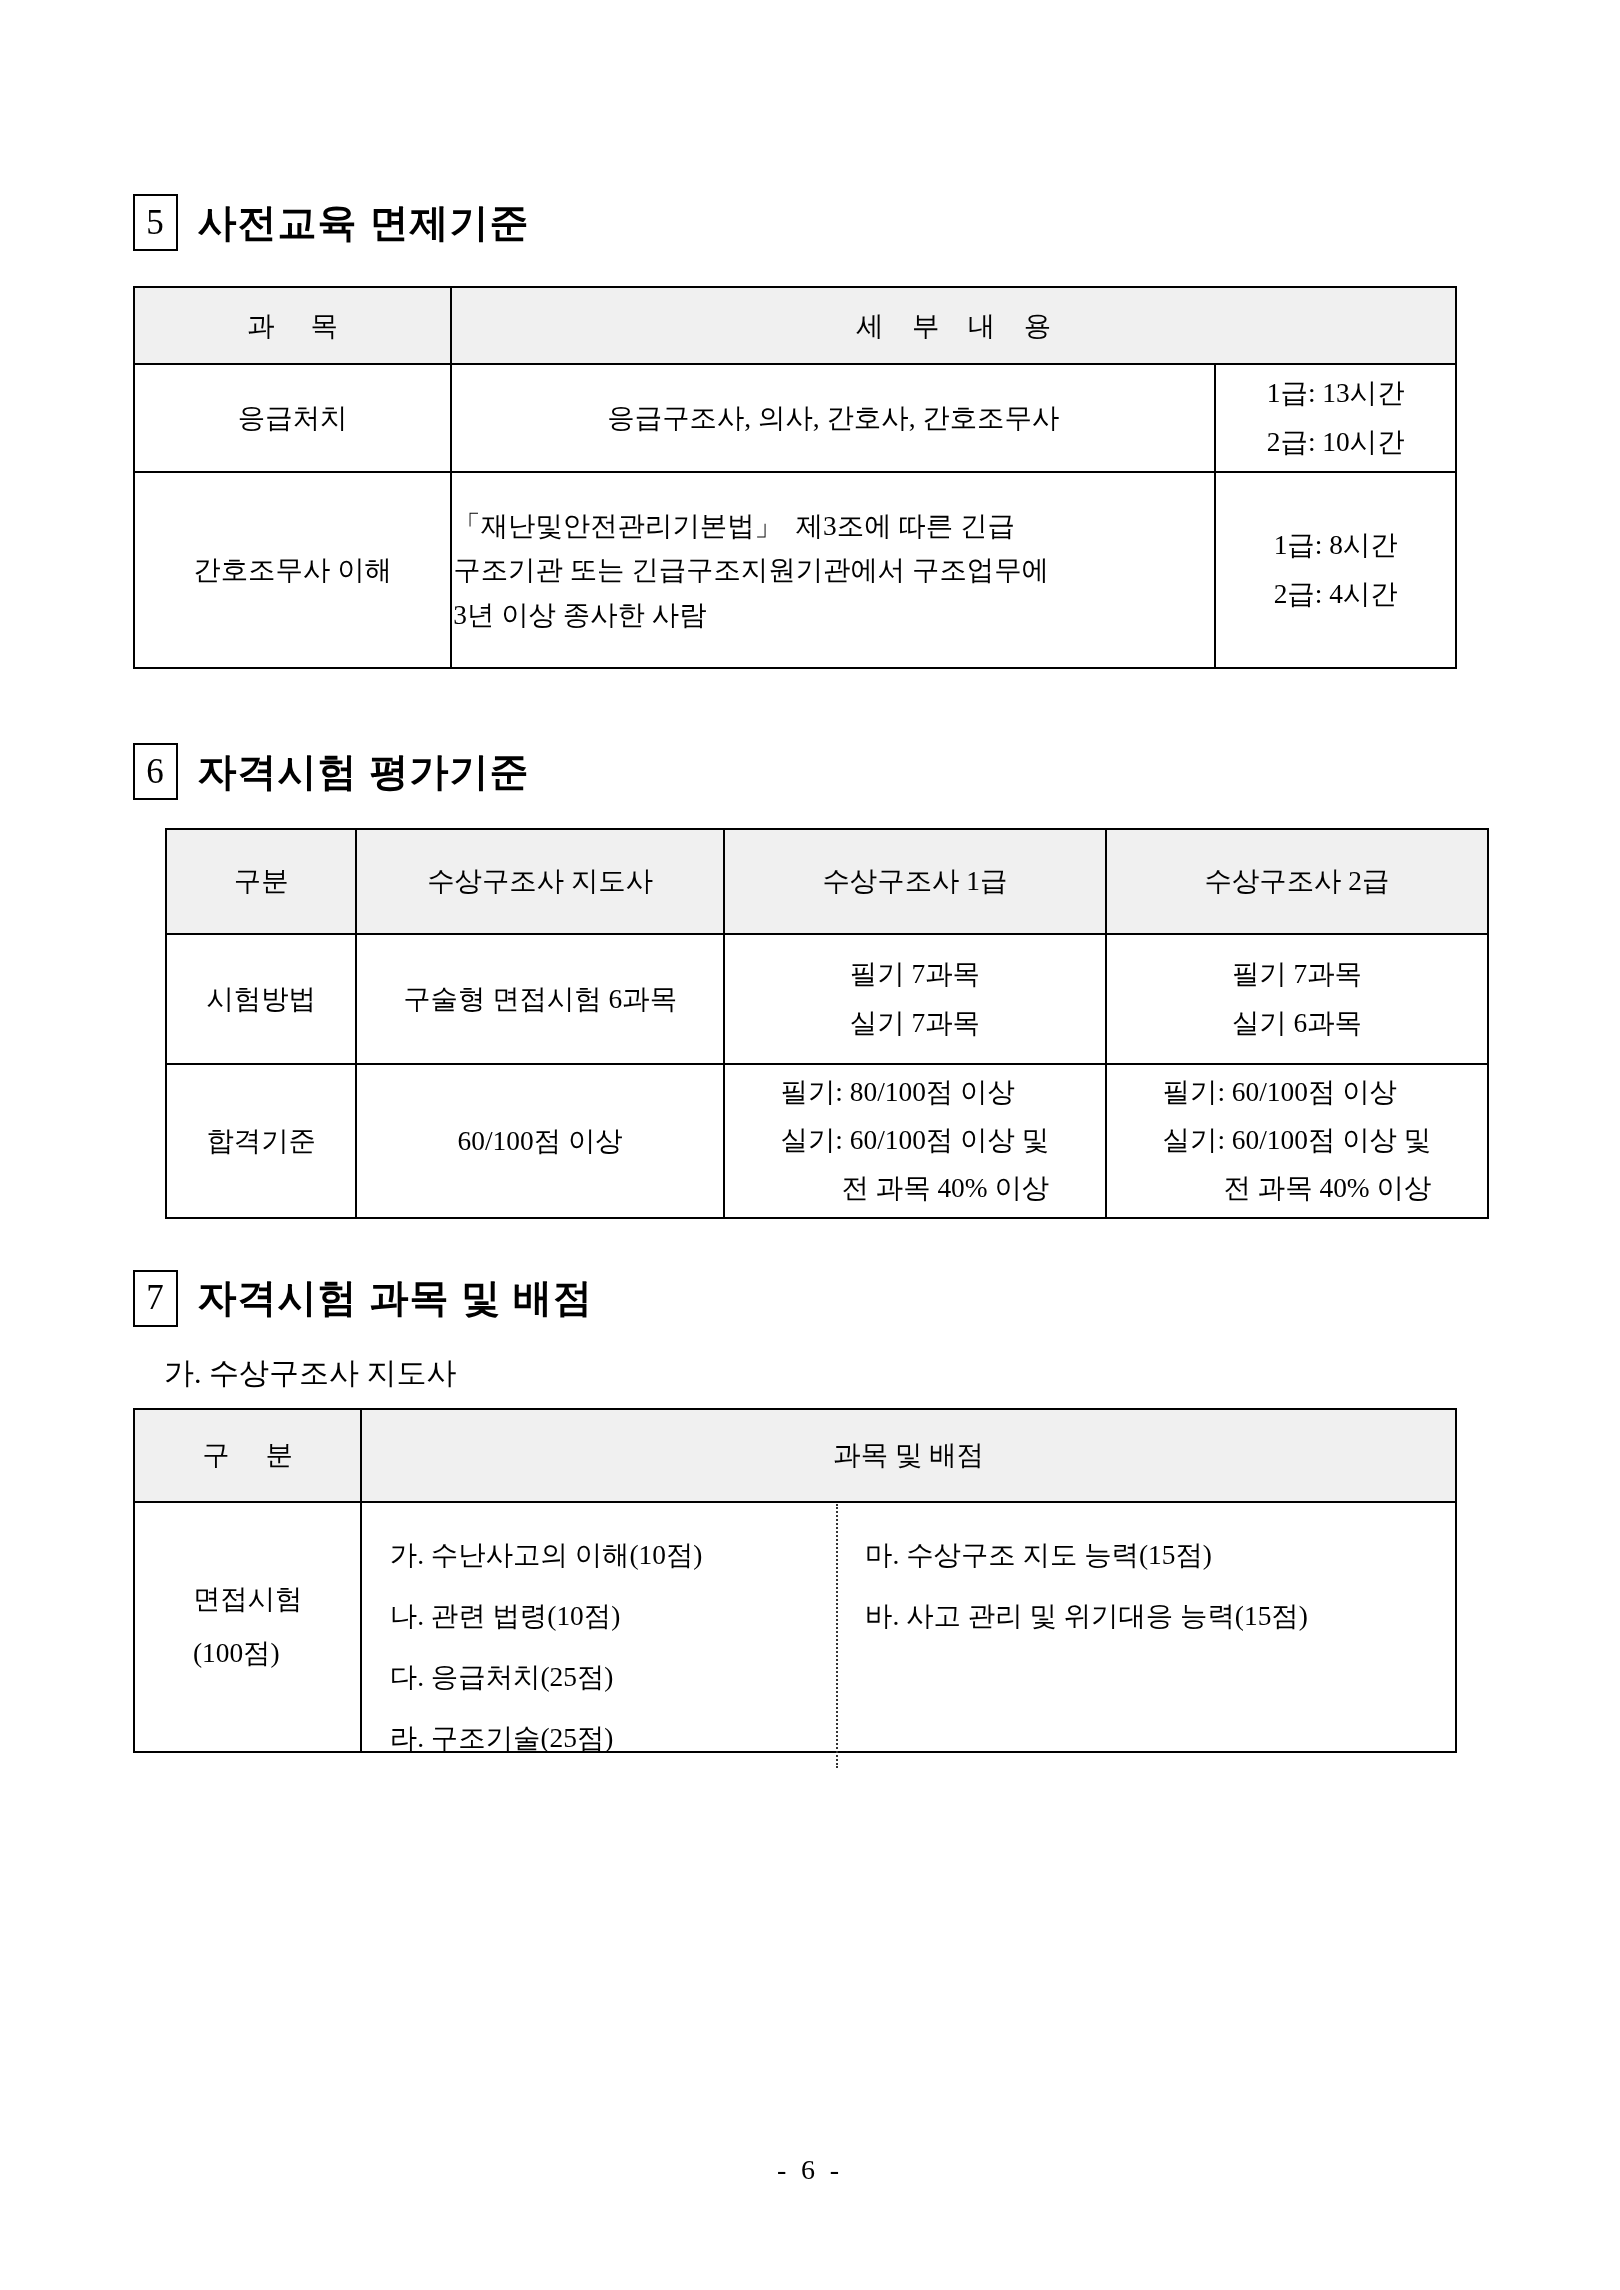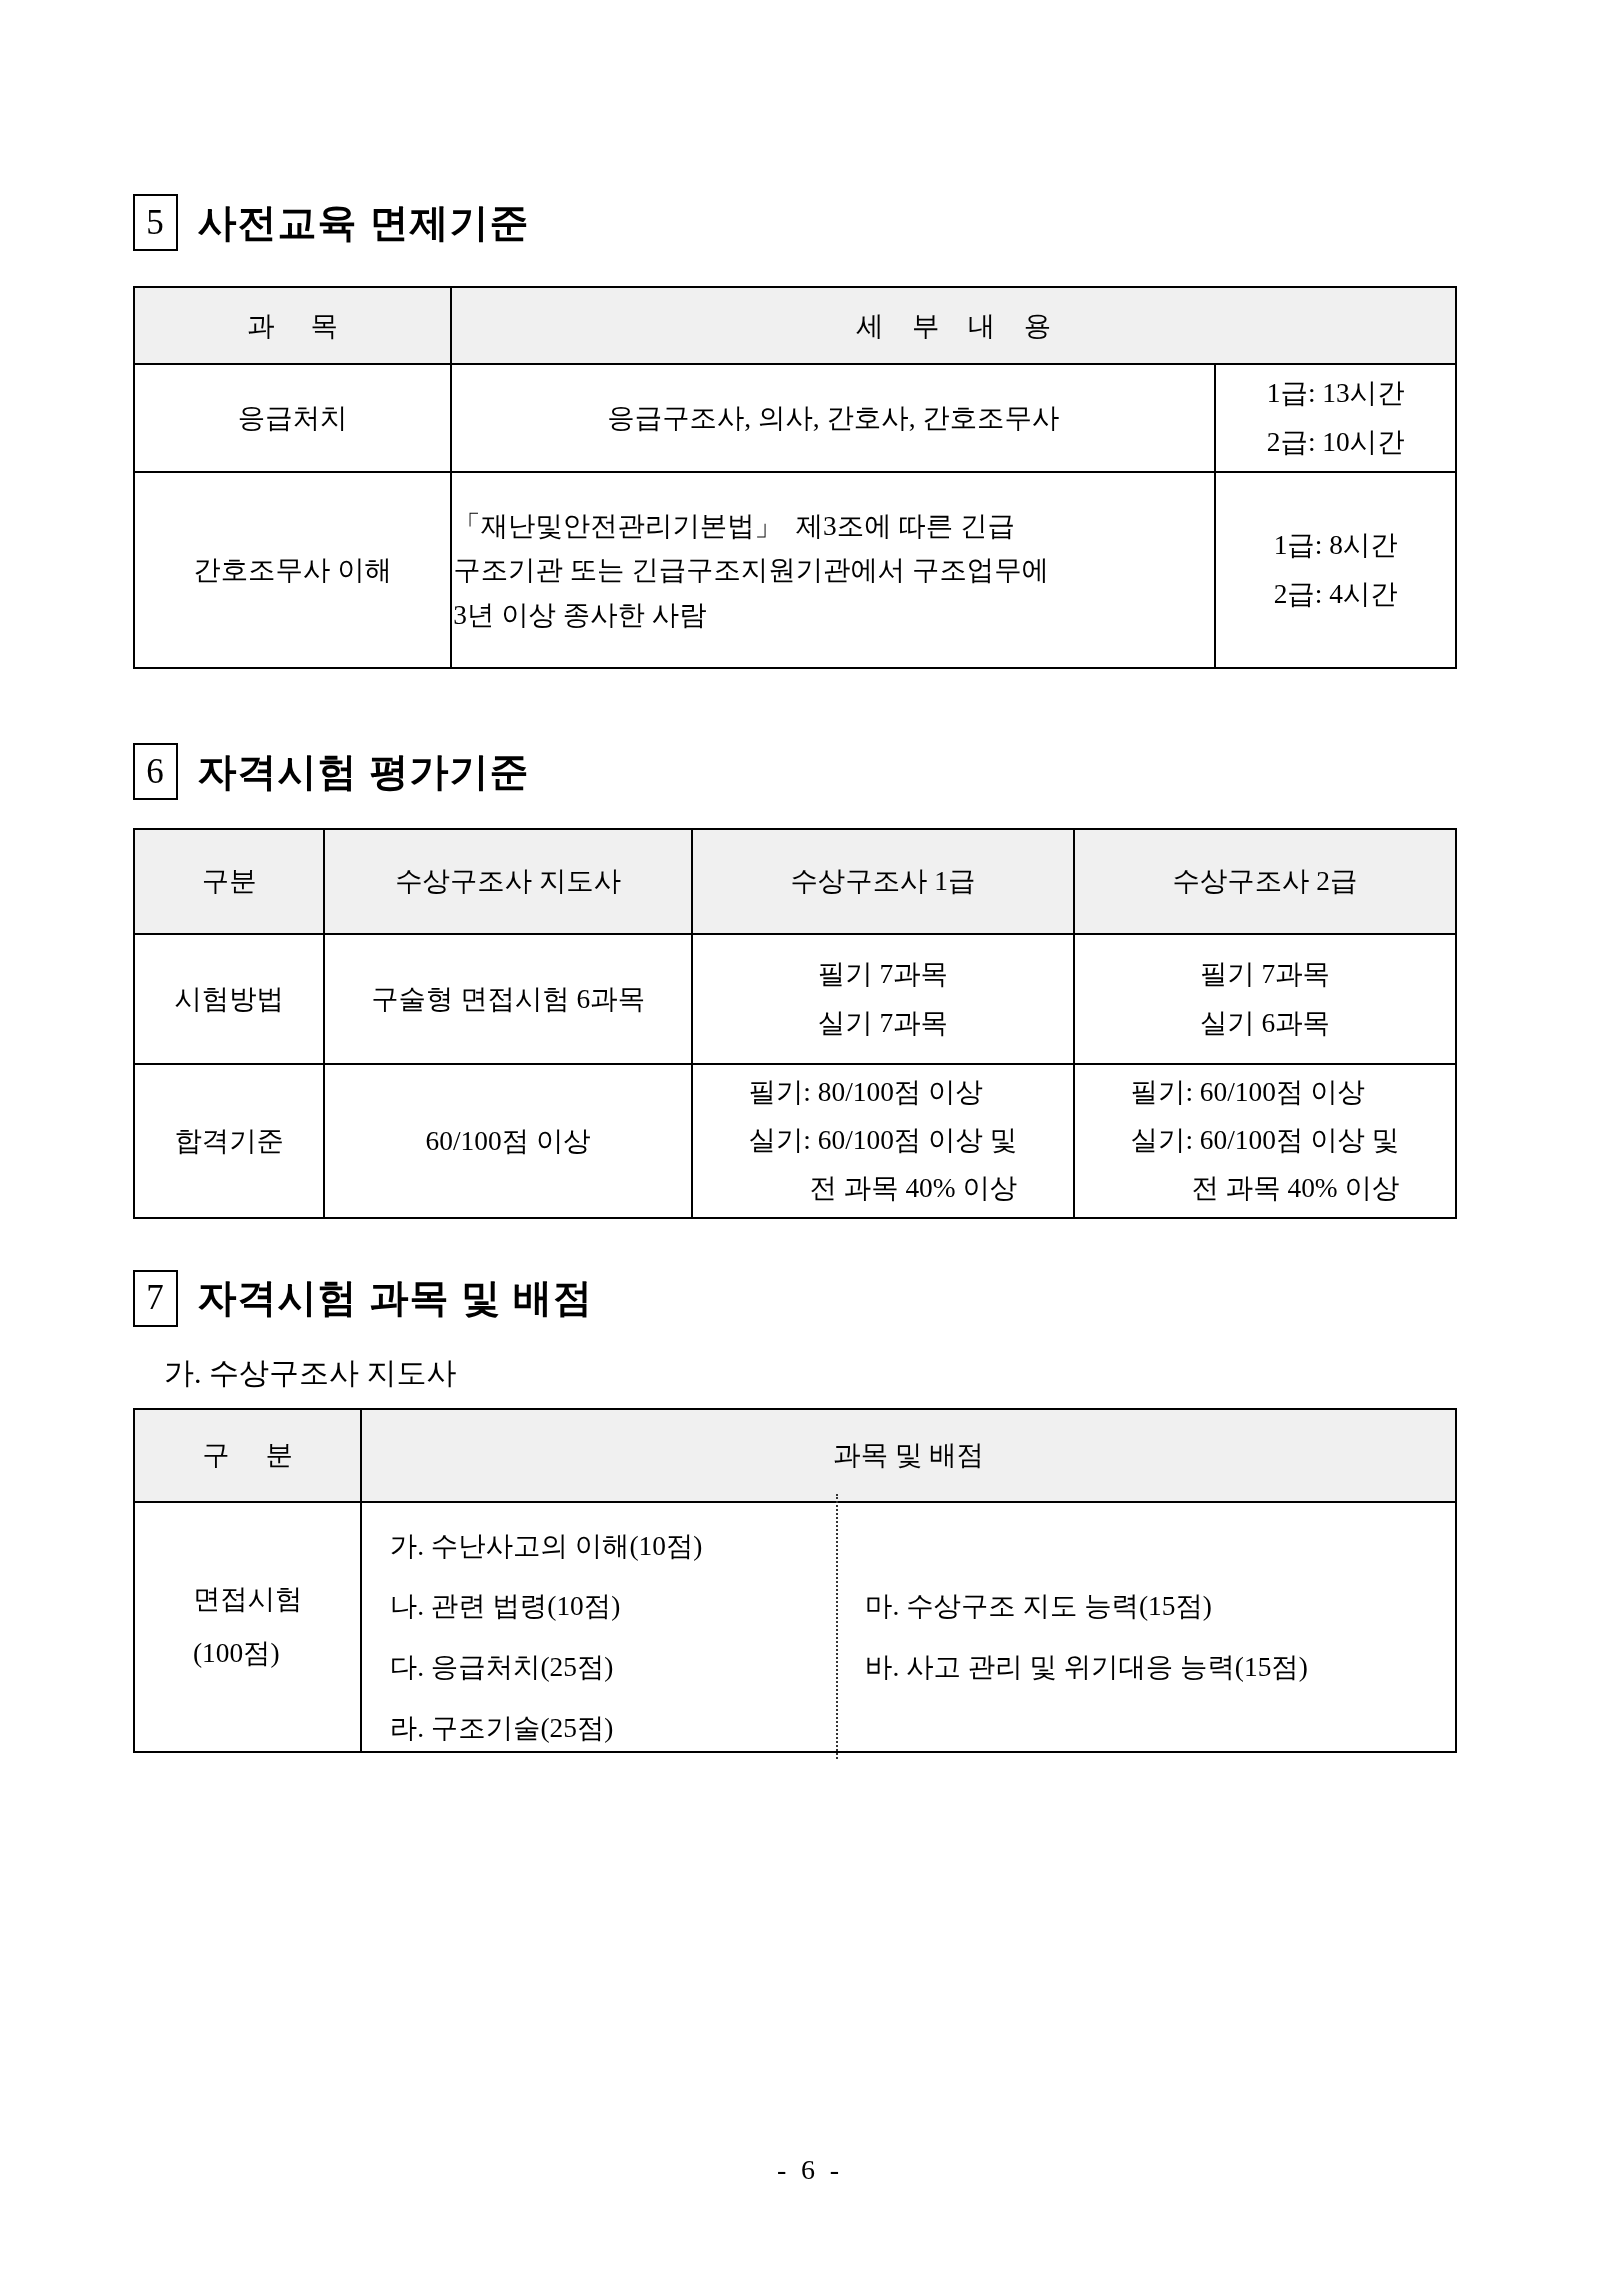--- a/index.html
+++ b/index.html
@@ -43,42 +43,42 @@
   }
   table { border:2.9px solid #000; }
   td { border:2px solid #000; vertical-align:middle; padding:3.9px 7.8px; box-sizing:border-box; }
   td.hdr { background:#f0f0f0; font-weight:normal; }
 
   .t1 { margin-top:35px; }
   .t1 .hrow td { height:77px; }
   .t1 .r1 td { height:108px; }
   .t1 .r2 td { height:196px; }
 
-  .t2 { margin-top:27.4px; }
+  .t2 { margin-top:27.4px;margin-left:32px; }
   .t2 .hrow td { height:105px; }
   .t2 .r1 td { height:130px; }
   .t2 .r2 td { height:154px; }
 
   .t3 { margin-top:13.7px; }
   .t3 .hrow td { height:93px;margin-top:46px; }
   .t3 .brow td { height:250px; }
 
   .ws-wide { word-spacing:29px; }
   .ws-mid  { word-spacing:21.6px; }
 
   .left-block { display:inline-block; text-align:left; }
   .lines-18 div { line-height:1.8; white-space:pre-wrap; }
   .lines-16 div { line-height:1.62; white-space:pre-wrap; }
   .detail-left { text-align:left; padding:0 1px; }
   .pass-block div { line-height:1.75; white-space:pre-wrap; }
   .pass-block .indent { padding-left:61px; }
   .two-line div { line-height:1.95; }
 
   td.subjects-cell { padding:0; }
-  .split { display:flex; align-items:center; width:100%; height:246px; }
+  .split { display:flex; align-items:flex-start; width:100%; height:246px; }
   .split .half { box-sizing:border-box; text-align:left; padding:21.6px 9.8px 0 27.4px; }
   .split .half div { line-height:2.22; white-space:pre-wrap; }
   .split .left  { width:43.5%; border-right:2px dotted #333; }
   .split .right { flex:1; }
 
   .page-footer {
     position:absolute; top:2154px; left:0; width:100%;
     text-align:center; font-size:28px; letter-spacing:3.9px;
   }
 </style>

